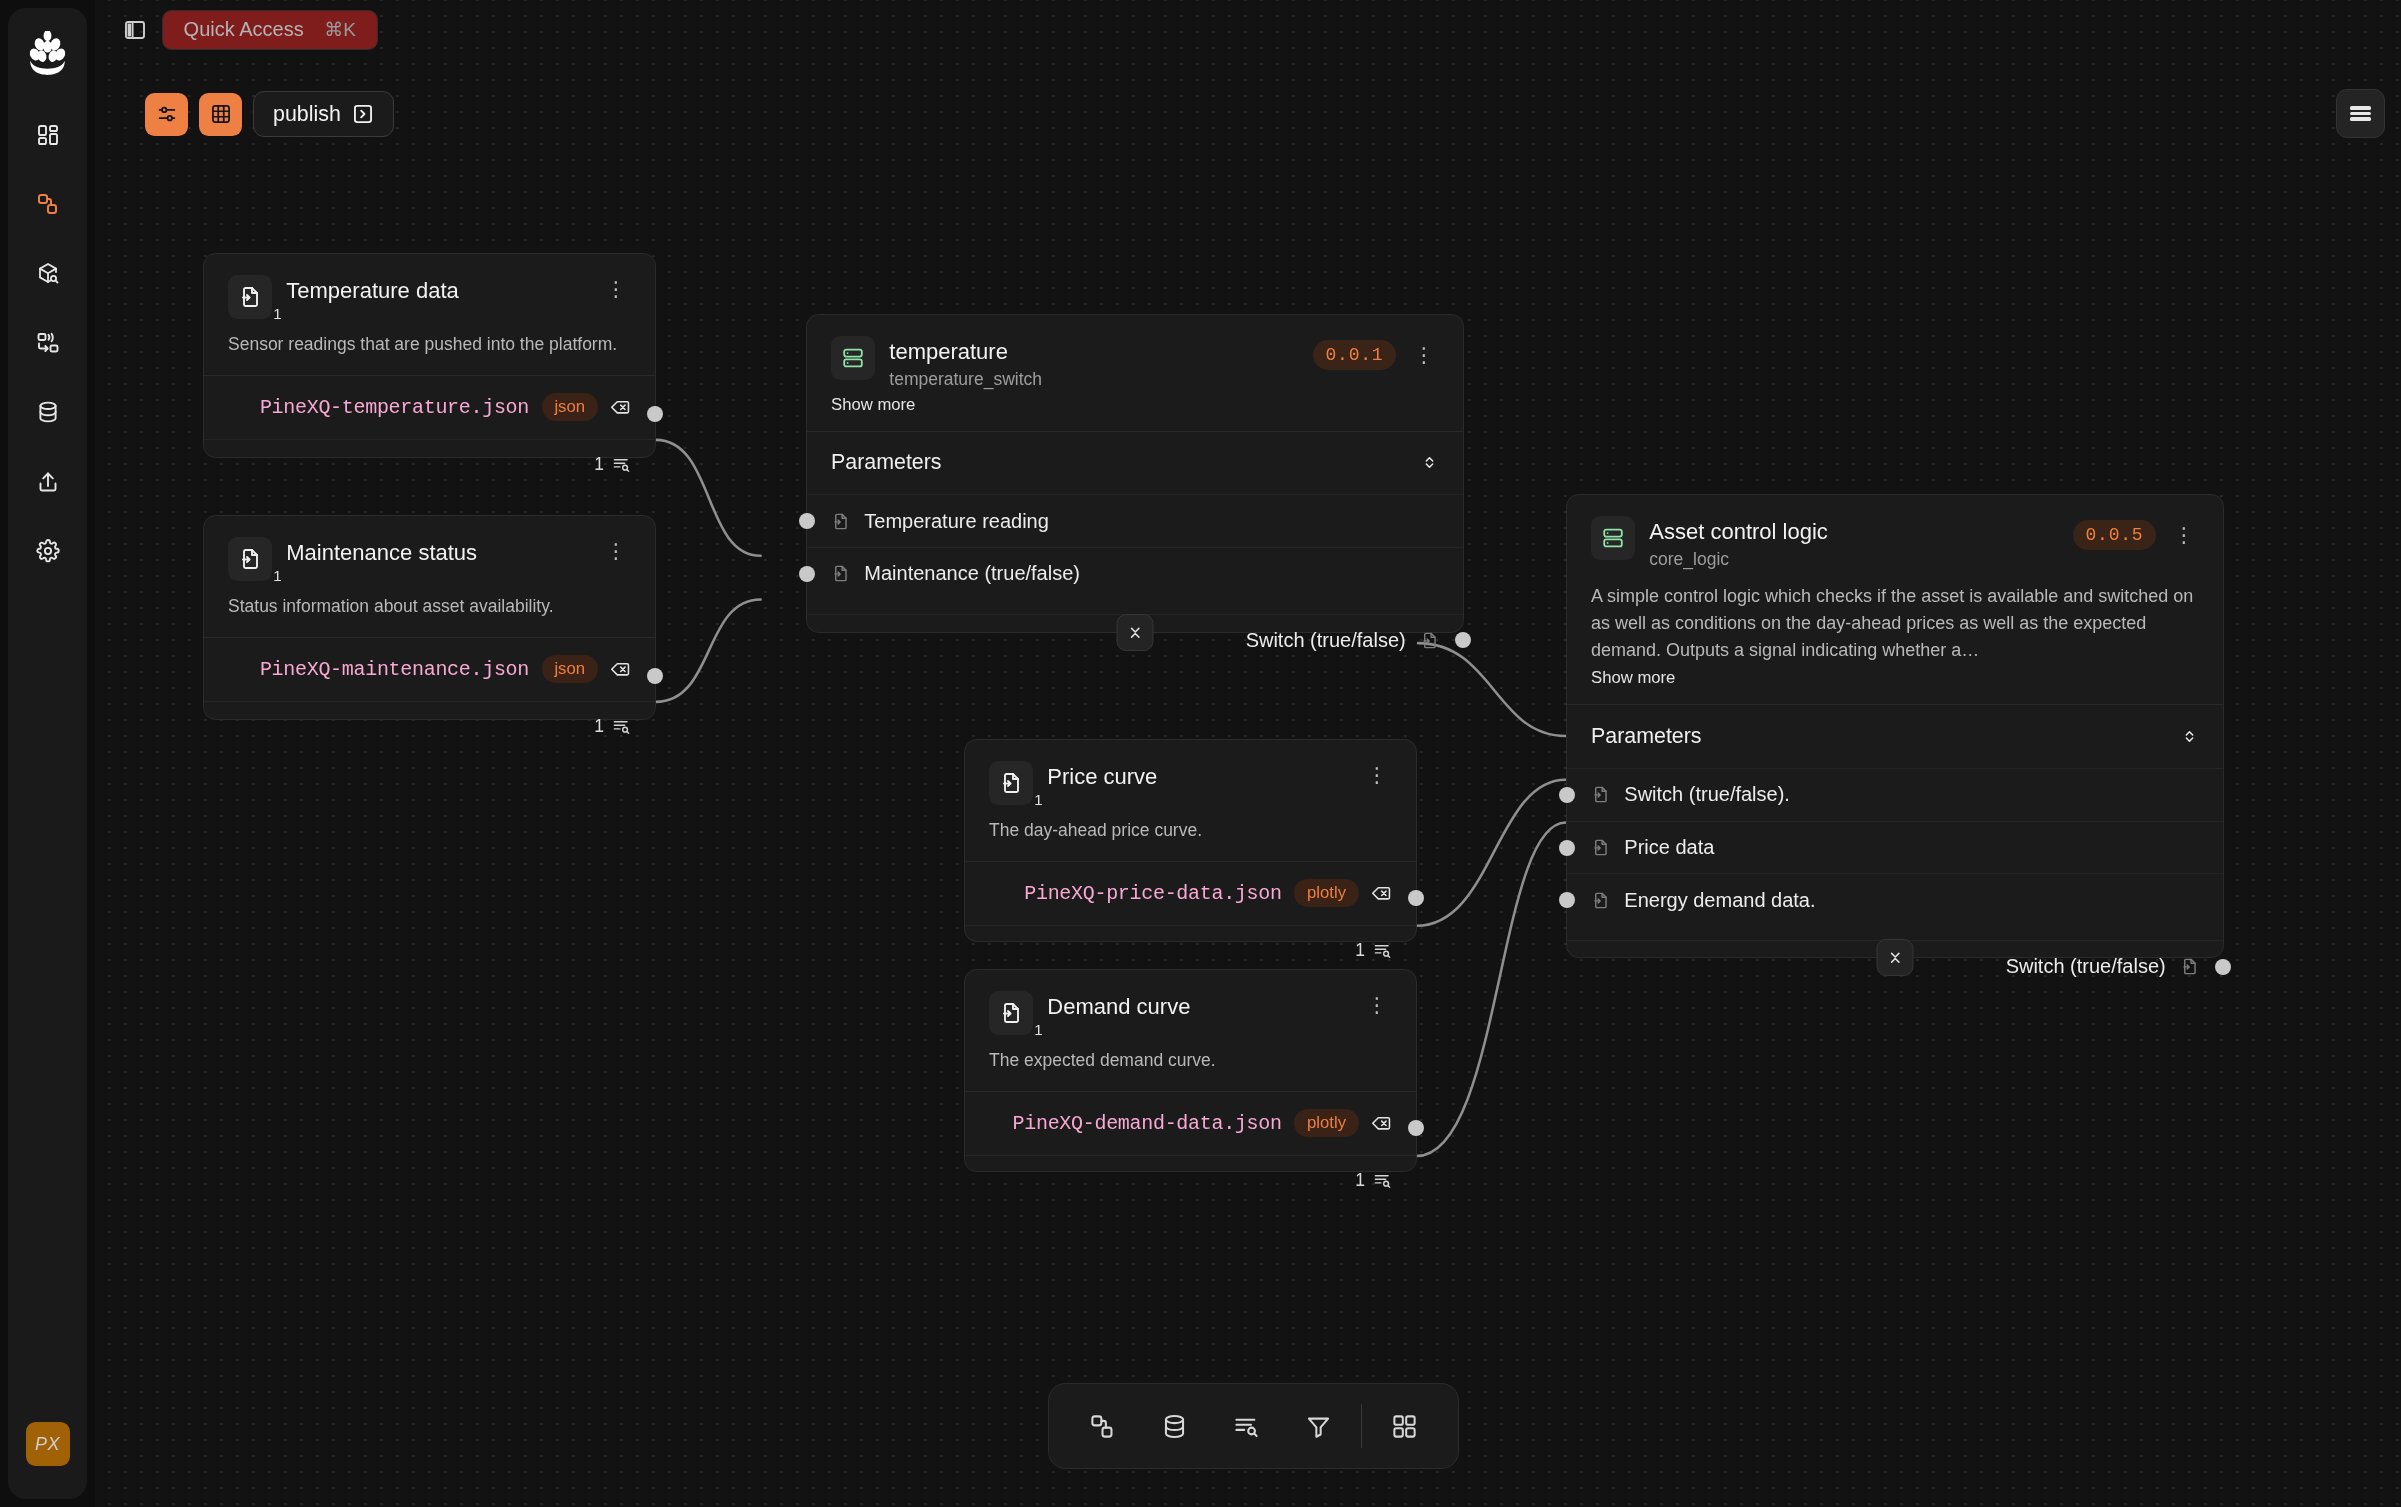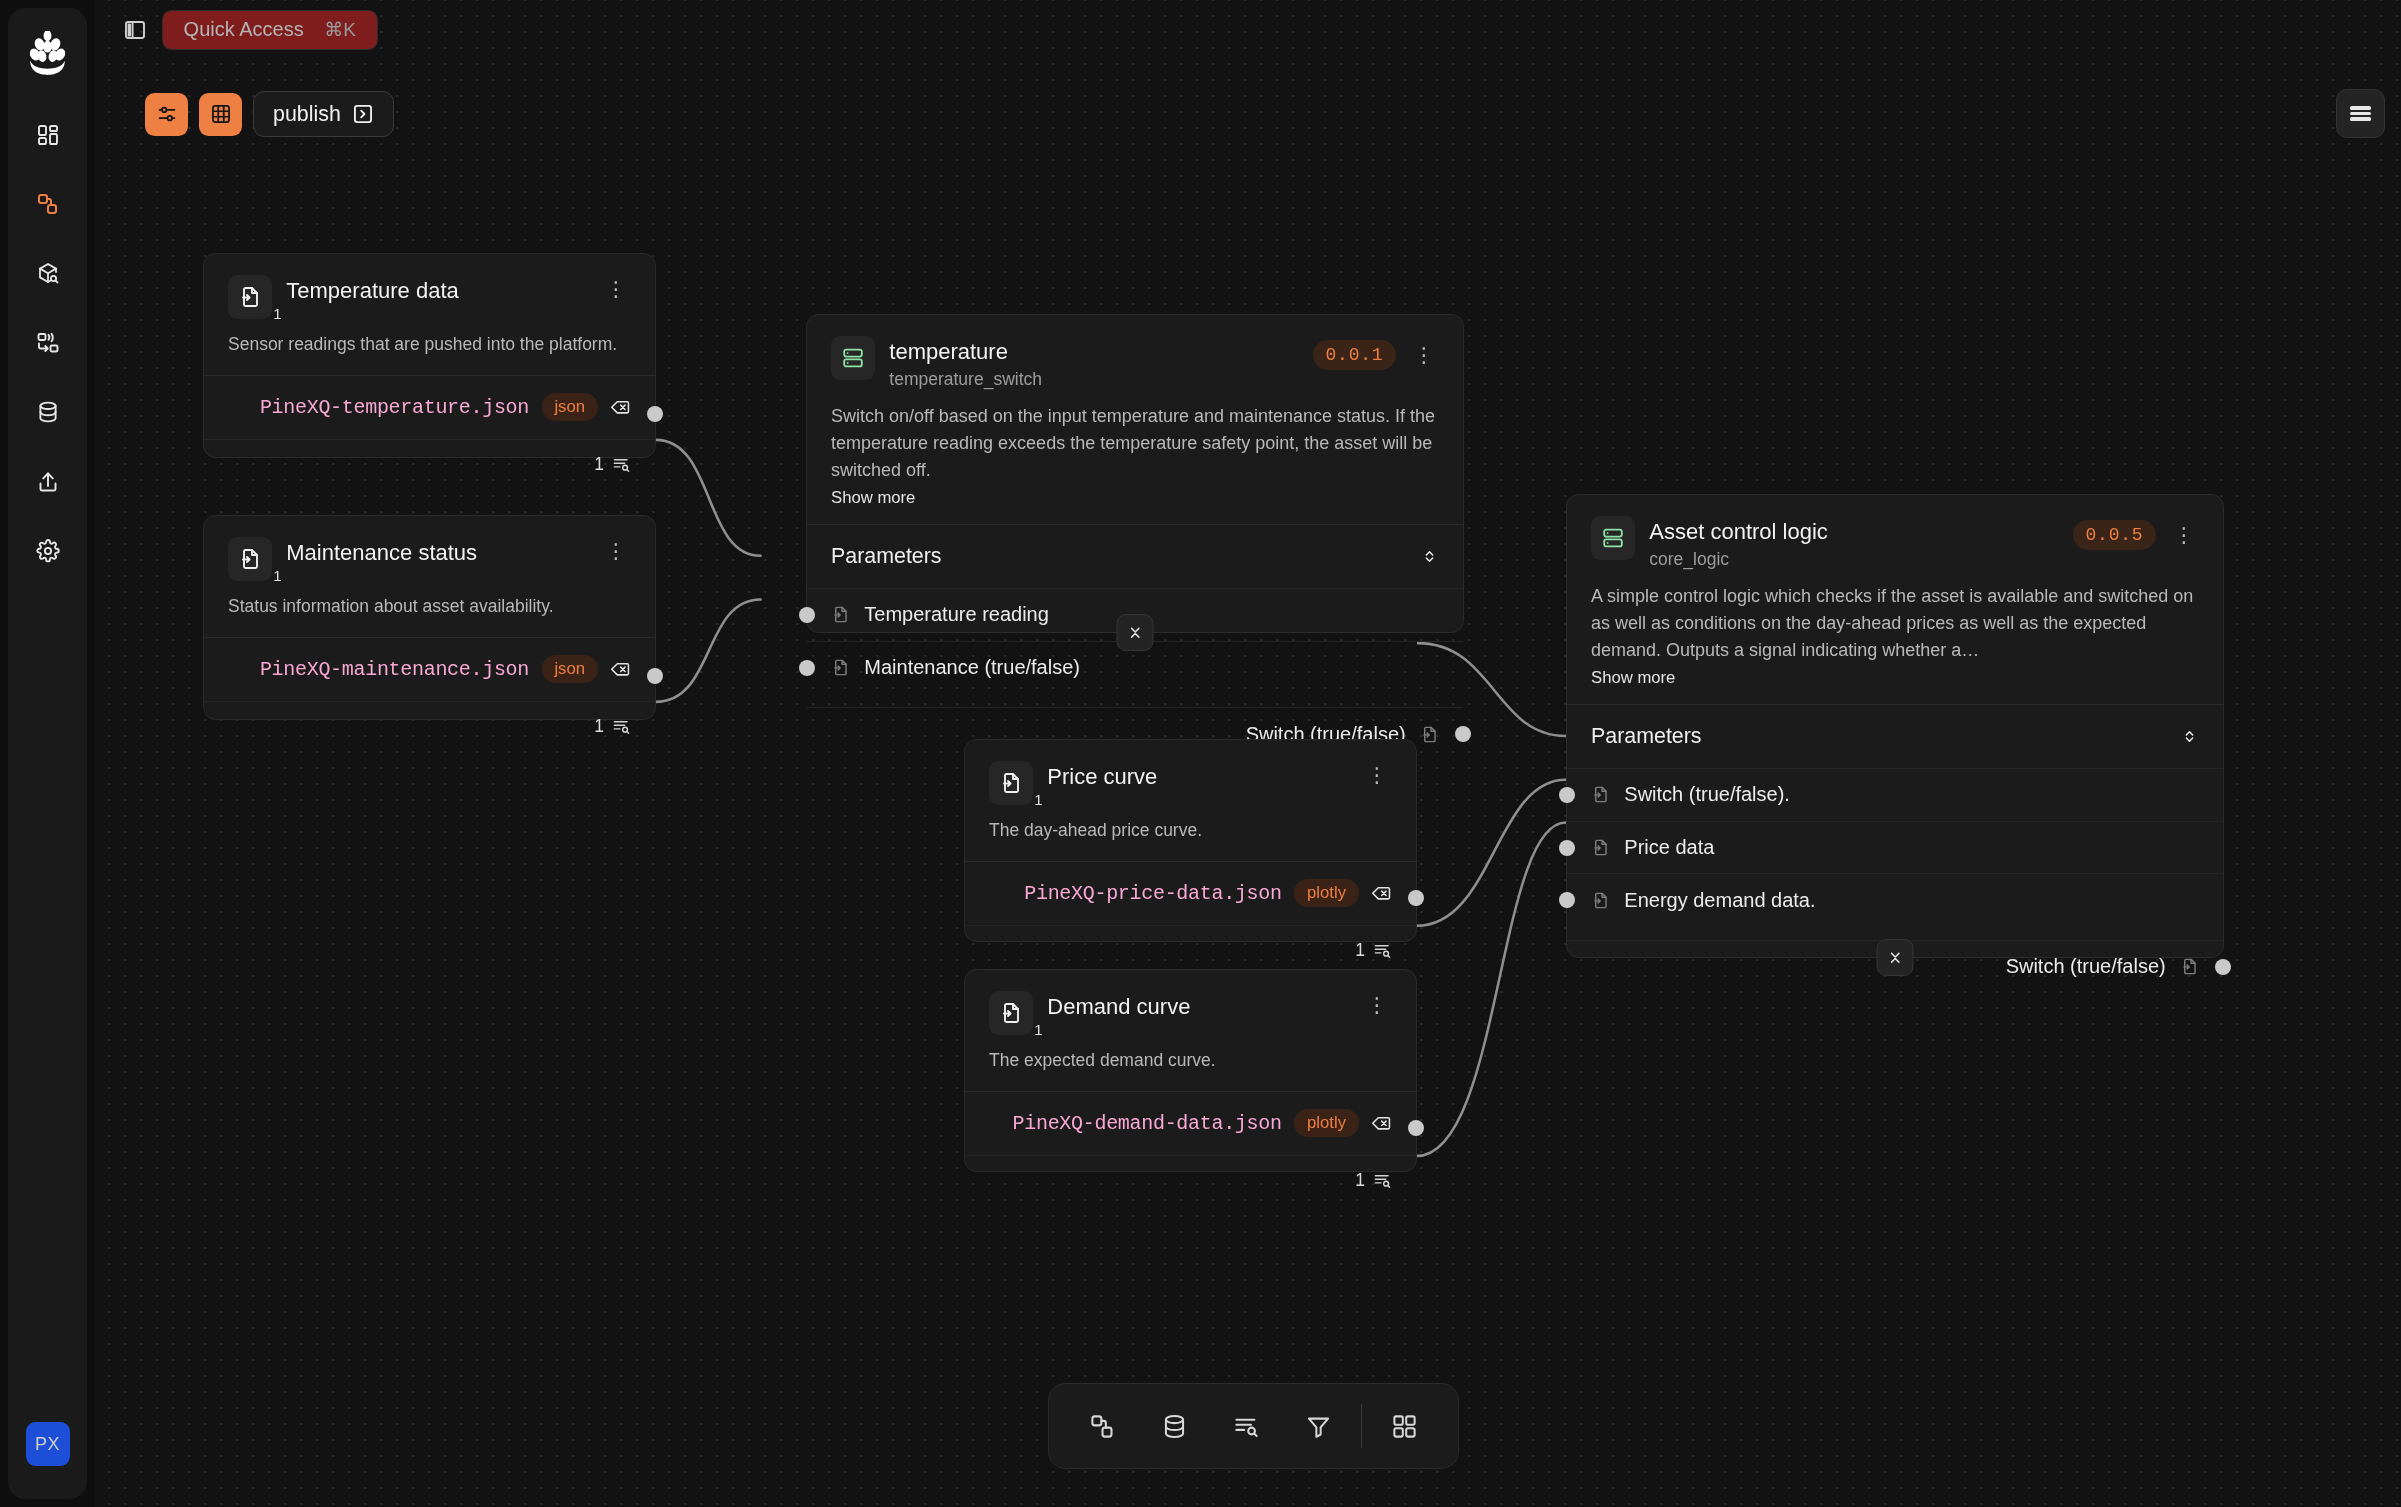--- a/index.html
+++ b/index.html
@@ -53,26 +53,27 @@
     display: flex; align-items: center; justify-content: center;
     color: #e6e6e6;
     cursor: pointer;
   }
   #rail .rail-btn.active { color: #ef8043; }
   #rail .rail-spacer { flex: 1; }
   #rail .avatar {
     margin-bottom: 33px;
     width: 44px; height: 44px;
     border-radius: 9.5px;
-    background: #1d4ed8;
+    background: #a16207;
     color: #cfcfcf;
     font-size: 18px;
     letter-spacing: 0.4px;
     display: flex; align-items: center; justify-content: center;
     cursor: pointer;
+    font-style: italic;
   }
 
   
   #topbar {
     position: absolute;
     left: 119px; top: 9.5px;
     display: flex; align-items: center; gap: 11px;
     z-index: 35;
   }
   .panel-toggle {
@@ -513,21 +514,20 @@
       </div>
       <div class="node-title-wrap">
         <div class="node-title">temperature</div>
         <div class="node-sub">temperature_switch</div>
       </div>
       <div class="node-head-right">
         <span class="version-badge">0.0.1</span>
         <div class="kebab">⋮</div>
       </div>
     </div>
-    <div class="node-desc wide">Switch on/off based on the input temperature and maintenance status. If the temperature reading exceeds the temperature safety point, the asset will be switched off.</div>
     <div class="show-more">Show more</div>
     <div class="divider" style="margin-top:16px;"></div>
     <div class="params-row">
       <span>Parameters</span>
       <span style="display:flex;color:#ececec;">
         <svg width="19" height="19" viewBox="0 0 24 24" fill="none" stroke="currentColor" stroke-width="1.9" stroke-linecap="round" stroke-linejoin="round">
             <path d="M8 10l4-4 4 4M8 14l4 4 4-4"></path>
           </svg>
       </span>
     </div>

